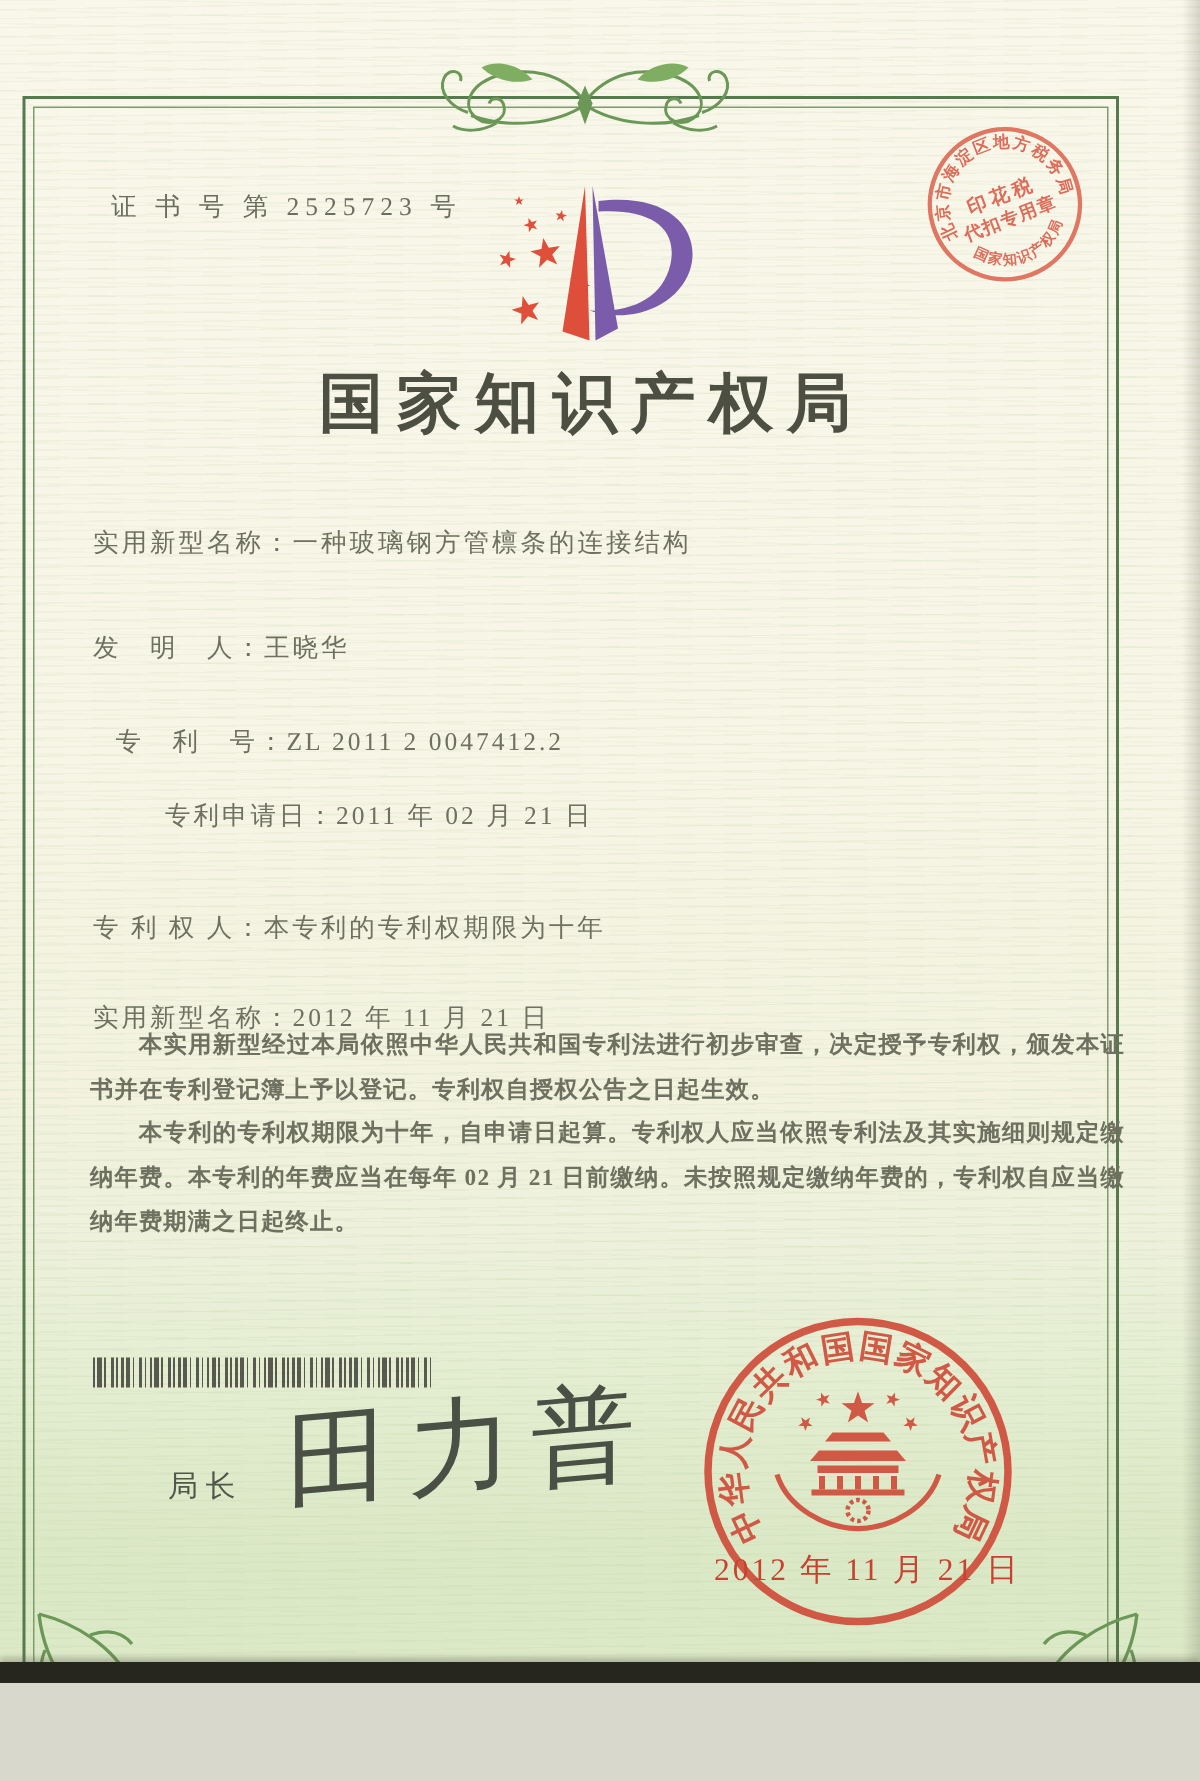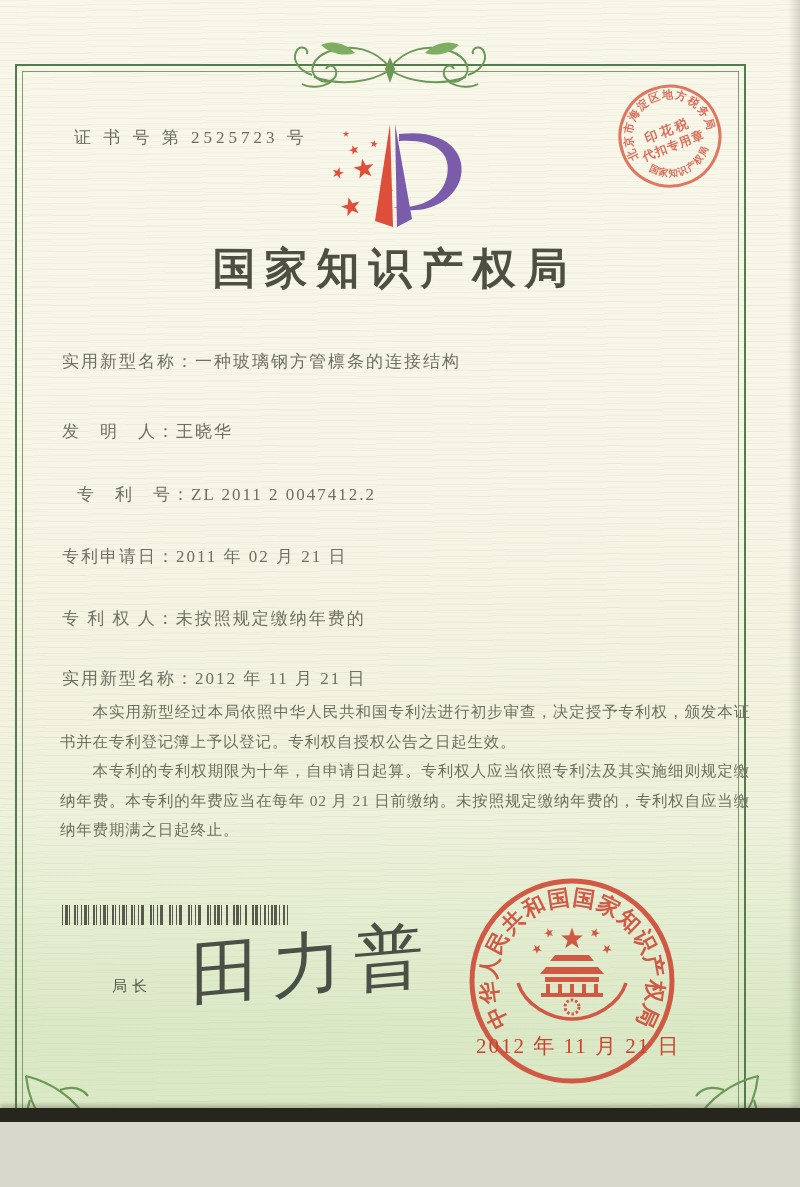--- a/index.html
+++ b/index.html
@@ -28,35 +28,35 @@
 
   .logo { position:absolute; left:298px; top:110px; }
 
   .tax-stamp { position:absolute; left:606px; top:78px; transform:rotate(-21deg); opacity:.9; }
 
   .title { position:absolute; left:0; top:240px; width:780px; text-align:center;
     font-size:43px; font-weight:600; letter-spacing:9px; color:#4c4f41; text-indent:9px; }
 
   .field { position:absolute; left:62px; font-size:17px; color:#6e7060; letter-spacing:2px; white-space:nowrap; }
   .f0 { top:350px; } .f1 { top:420px; } .f2 { top:483px;margin-left:15px; }
-  .f3 { top:545px; } .f4 { top:607px; } .f5 { top:667px; }
+  .f3 { top:532px;margin-left:48px; } .f4 { top:607px; } .f5 { top:667px; }
 
-  .body-text { position:absolute; left:60px; top:697px; width:690px; }
+  .body-text { position:absolute; left:60px; top:682px; width:690px;font-weight:bold; }
   .body-text p { text-indent:2.1em; font-size:15.5px; line-height:29.5px; letter-spacing:.8px;
     color:#6e7060; text-align:justify; }
 
   .barcode { position:absolute; left:62px; top:905px; width:228px; height:20px; opacity:.85;
     background:repeating-linear-gradient(90deg,
       #3f3f38 0 1.5px, transparent 1.5px 3px,
       #3f3f38 3px 6px, transparent 6px 7.5px,
       #3f3f38 7.5px 8.5px, transparent 8.5px 12px,
       #3f3f38 12px 14px, transparent 14px 15.5px,
       #3f3f38 15.5px 16.5px, transparent 16.5px 19px); }
 
-  .director-label { position:absolute; left:112px; top:977px; font-size:15px; letter-spacing:5px; color:#52564a; }
+  .director-label { position:absolute; left:112px; top:977px; font-size:20px; letter-spacing:5px; color:#52564a; }
   .signature { position:absolute; left:190px; top:918px; font-size:70px; color:#4a5046;
     letter-spacing:12px; transform:rotate(-5deg) skewX(-5deg); white-space:nowrap; }
 
   .big-seal { position:absolute; left:462px; top:876px; opacity:.9; }
   .seal-date { position:absolute; left:476px; top:1032px; font-size:21px; letter-spacing:2px;
     color:#c8432f; white-space:nowrap; }
 
   .footer { position:absolute; left:0; top:1090px; width:780px; text-align:center;
     font-size:14px; letter-spacing:3px; color:#6c705f;margin-top:28px; }
 
@@ -140,21 +140,21 @@
     <text x="65" y="56" text-anchor="middle" font-size="13" letter-spacing="3" fill="#d95f4b" font-weight="600">印花税</text>
     <text x="65" y="72" text-anchor="middle" font-size="12" letter-spacing="1" fill="#d95f4b" font-weight="600">代扣专用章</text>
   </svg>
 
   <div class="title">国家知识产权局</div>
 
   <div class="field f1"><span>发　明　人：</span><span>王晓华</span></div>
   <div class="field f0"><span>实用新型名称：</span><span>一种玻璃钢方管檩条的连接结构</span></div>
   <div class="field f2"><span>专　利　号：</span><span>ZL 2011 2 0047412.2</span></div>
   <div class="field f3"><span>专利申请日：</span><span>2011 年 02 月 21 日</span></div>
-  <div class="field f4"><span>专 利 权 人：</span><span>未按照规定缴纳年费的</span></div>
+  <div class="field f4"><span>专 利 权 人：</span><span>本专利的专利权期限为十年</span></div>
   <div class="field f5"><span>实用新型名称：</span><span>2012 年 11 月 21 日</span></div>
 
   <div class="body-text">
     <p>本实用新型经过本局依照中华人民共和国专利法进行初步审查，决定授予专利权，颁发本证书并在专利登记簿上予以登记。专利权自授权公告之日起生效。</p>
     <p>本专利的专利权期限为十年，自申请日起算。专利权人应当依照专利法及其实施细则规定缴纳年费。本专利的年费应当在每年 02 月 21 日前缴纳。未按照规定缴纳年费的，专利权自应当缴纳年费期满之日起终止。</p>
   </div>
 
   <div class="barcode"></div>
 
   <div class="director-label">局长</div>

